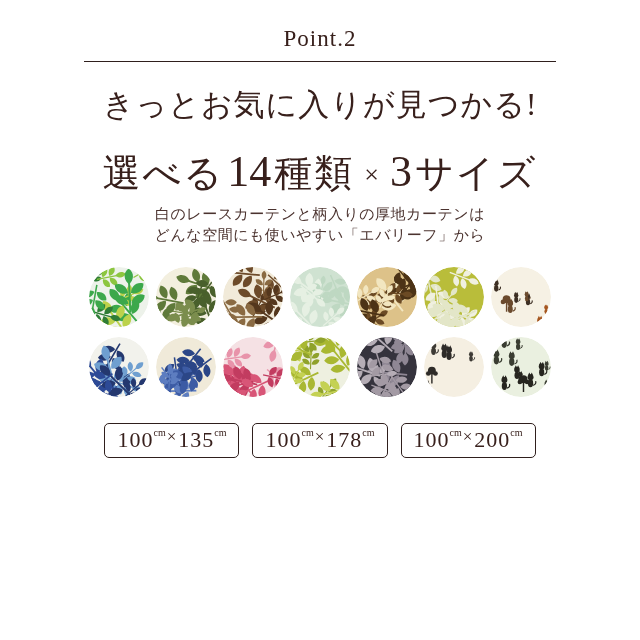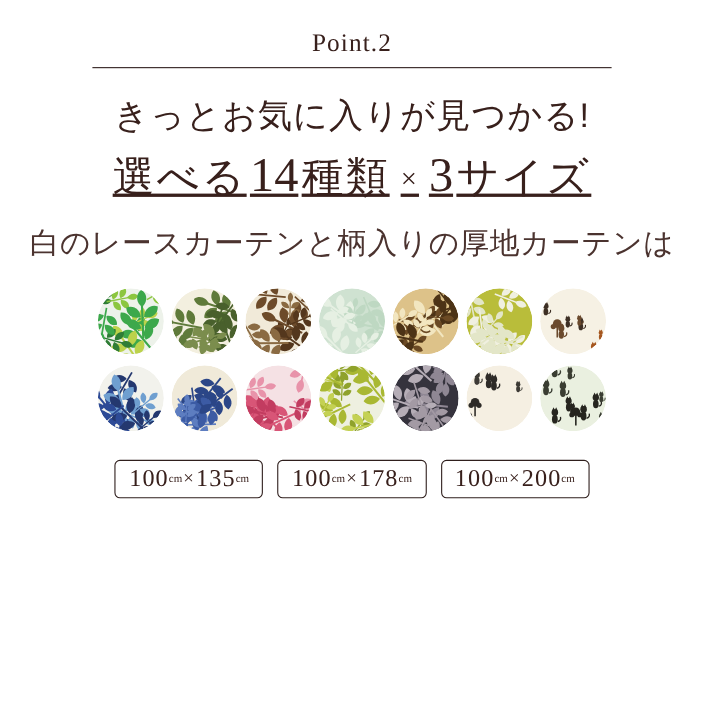--- a/index.html
+++ b/index.html
@@ -21,42 +21,41 @@
     color:var(--ink);
   }
   .rule{
     width:472px;
     margin:9px auto 0 auto;
     border-top:1.5px solid var(--line);
   }
 
   h1.headline-main{
     margin-top:22px;
-    font-family:Liberation Sans, sans-serif;
+    font-family:Liberation Serif, serif;
     font-weight:500;
     font-size:31px;
     letter-spacing:1px;
     color:var(--ink);
   }
   h2.headline-sub{
-    margin-top:8px;
+    margin-top:20px;
     font-family:"Liberation Serif","DejaVu Serif",serif;
     font-weight:500;
     font-size:38px;
     letter-spacing:2px;
     color:var(--ink);
     line-height:1.2;
-    text-decoration:underline;
   }
   h2.headline-sub .num{font-size:44px;letter-spacing:0;margin:0 3px;}
   h2.headline-sub .times{font-size:26px;margin:0 6px 0 10px;vertical-align:3px;}
 
   .desc{
-    margin-top:15px;
-    font-size:27px;
+    margin-top:4px;
+    font-size:15px;
     line-height:1.42;
     color:var(--body);
     letter-spacing:0.5px;
   }
 
   .swatches{
     margin-top:22px;
     display:grid;
     grid-template-columns:repeat(7,60px);
     gap:10px 7px;
@@ -73,39 +72,40 @@
   }
   .size-badge{
     border:1.5px solid var(--line);
     border-radius:5px;
     padding:3px 12px 4px 12px;
     font-family:"Liberation Serif","DejaVu Serif",serif;
     font-size:22px;
     color:var(--ink);
     letter-spacing:1px;
     display:inline-flex;
-    align-items:center;
+    align-items:flex-start;
   }
   .size-badge .u{font-size:10px;letter-spacing:0;}
   .size-badge .x{font-size:17px;margin:0 1px;}
 </style>
 </head>
 <body>
 
 <div class="page">
 
   <div class="point">Point.2</div>
   <div class="rule"></div>
 
   <h1 class="headline-main">きっとお気に入りが見つかる!</h1>
 
   <h2 class="headline-sub"><span>選べる</span><span class="num">14</span><span>種類</span><span class="times">×</span><span class="num">3</span><span>サイズ</span></h2>
 
   <div class="desc" id="desc">
       <div>白のレースカーテンと柄入りの厚地カーテンは</div>
+      <div>どんな空間にも使いやすい「エバリーフ」から</div>
     </div>
 
   <div class="swatches" id="swatches">
       <div class="swatch">
         <svg viewBox="0 0 60 60" width="60" height="60">
           <circle cx="30" cy="30" r="30" fill="#edf2ea"></circle>
           <clipPath id="clip1">
             <circle cx="30" cy="30" r="30"></circle>
           </clipPath>
           <g clip-path="url(#clip1)">

